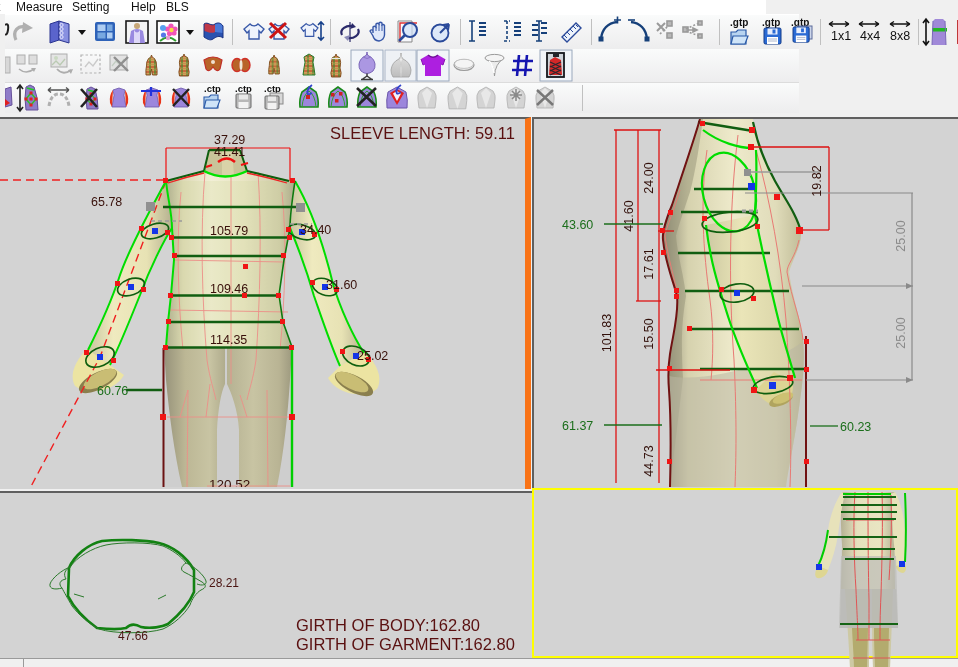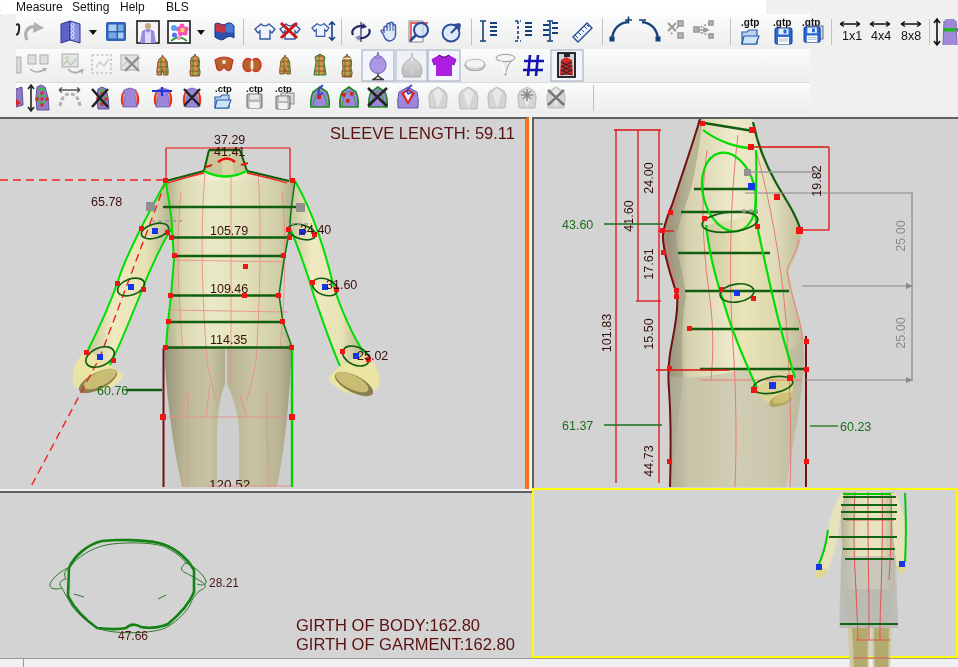--- a/index.html
+++ b/index.html
@@ -1,39 +1,39 @@
 <!DOCTYPE html>
 <html><head>
 <meta charset="utf-8">
 <style>
   html,body{margin:0;padding:0;width:958px;height:667px;overflow:hidden;
     font-family:"Liberation Sans",sans-serif;background:#f0f0f0;}
   #menubar{position:absolute;left:0;top:0;width:766px;height:14px;background:#ffffff;
     font-size:12px;color:#111;}
   #menubar span{position:absolute;top:0px;}
-  .tbar{position:absolute;left:16px;width:794px;background:linear-gradient(#fafbfb,#ededee);}
+  .tbar{position:absolute;left:5px;width:794px;background:linear-gradient(#fafbfb,#ededee);}
   #tb1{top:14px;height:34px;border-top:1px solid #fff;border-bottom:1px solid #dcdcdc;}
   #tb2{top:49px;height:33px;border-bottom:1px solid #dcdcdc;}
   #tb3{top:83px;height:30px;border-bottom:1px solid #e8e8e8;}
   #vtl,#vtr,#vbl,#vbr{position:absolute;background:#d3d3d3;overflow:hidden;}
-  #vtl{left:0;top:117px;width:525px;height:370px;border-top:2px solid #5f5f5f;border-right:4px solid #f97316;}
+  #vtl{left:0;top:117px;width:525px;height:370px;border-top:2px solid #5f5f5f;border-right:6px solid #f97316;}
   #vtr{left:532px;top:117px;width:426px;height:370px;border-top:2px solid #5f5f5f;border-left:2px solid #5f5f5f;}
   #vbl{left:0;top:491px;width:625px;height:167px;border-top:2px solid #5f5f5f;}
   #vbr{left:532px;top:488px;width:422px;height:166px;border:2px solid #ffff00;z-index:6;}
   #statusbar{position:absolute;left:0;top:658px;width:958px;height:9px;background:#f0f0f0;border-top:1px solid #9a9a9a;}
   #statusbar .div1{position:absolute;left:23px;top:0;width:1px;height:9px;background:#9a9a9a;}
   svg{position:absolute;left:0;top:0;}
 </style>
 </head>
 <body>
 <div id="menubar">
   <span style="left:-3px">t</span>
   <span style="left:16px">Measure</span>
   <span style="left:72px">Setting</span>
-  <span style="left:120px">Help</span>
+  <span style="left:131px">Help</span>
   <span style="left:166px">BLS</span>
 </div>
 <div id="tb1" class="tbar">
     <svg width="958" height="34" viewBox="0 0 958 34">
 <defs>
 <linearGradient id="icnbtn" x1="0" y1="0" x2="0" y2="1">
  <stop offset="0" stop-color="#fdfdfd"></stop>
           <stop offset="1" stop-color="#e8e8ea"></stop>
 </linearGradient>
 <g id="tshirt">

